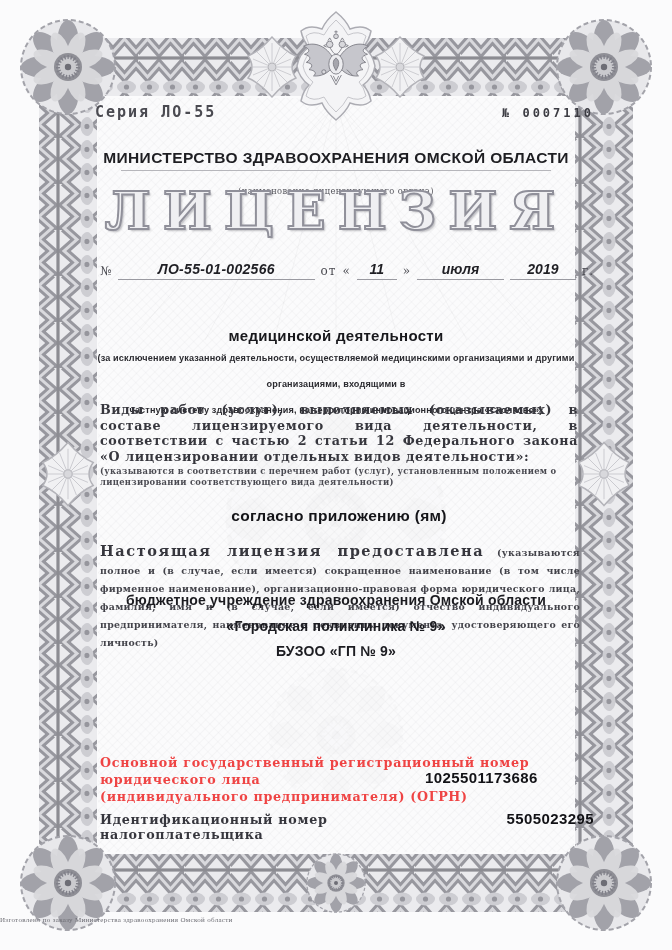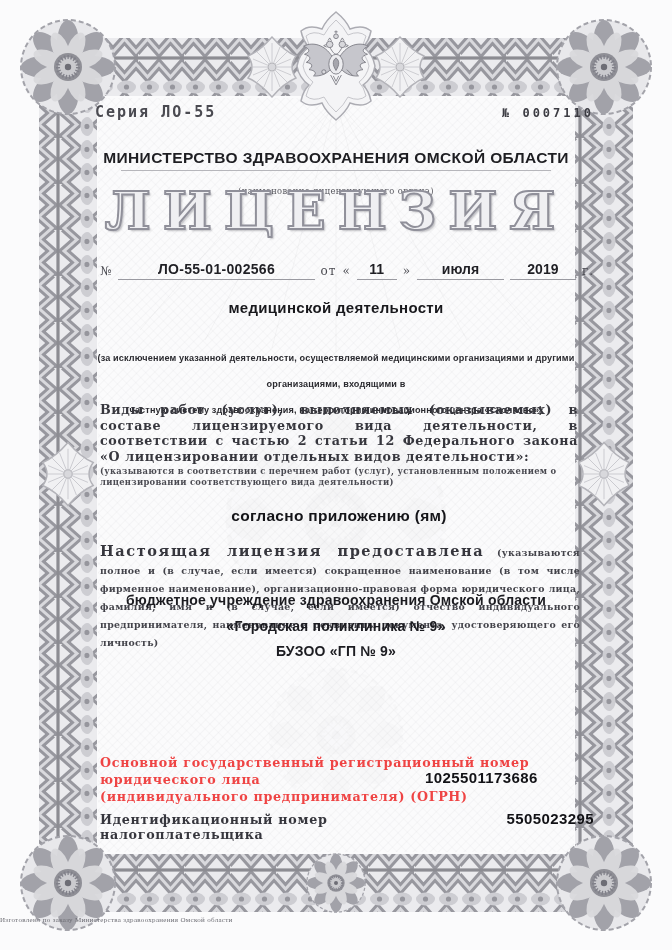--- a/index.html
+++ b/index.html
@@ -51,39 +51,39 @@
     -webkit-text-stroke:2px #90909a;
     text-shadow:1px 1px 0 #c7c7cd, 2px 2px 2px rgba(40,40,50,.28);
   }
 
   
   .num-row{
     position:absolute;top:261px;left:100px;right:78px;
     display:flex;align-items:flex-end;gap:6px;
     font-family:"DejaVu Serif", serif;font-size:12px;color:#4a4a51;
   }
-  .nr-blank{border-bottom:1px solid #9a9aa1;text-align:center;padding-bottom:2px;}
+  .nr-blank{border-bottom:1px solid #9a9aa1;text-align:center;padding-bottom:2px;font-style:italic;}
   .nr-value{flex:2.6;font-family:"Liberation Sans",sans-serif;font-weight:bold;font-size:14px;color:#1f1f24;letter-spacing:.3px;}
   .nr-day{width:40px;font-family:"Liberation Sans",sans-serif;font-weight:bold;font-size:14px;color:#1f1f24;}
   .nr-month{flex:1.15;font-family:"Liberation Sans",sans-serif;font-weight:bold;font-size:14px;color:#1f1f24;}
   .nr-year{width:66px;font-family:"Liberation Sans",sans-serif;font-weight:bold;font-size:14px;color:#1f1f24;}
   .nr-label{padding-bottom:2px;letter-spacing:1px;}
 
   
   .activity-lead{position:absolute;top:296px;left:100px;right:90px;}
   .lead-strong{
     font-family:"DejaVu Serif", serif;font-weight:bold;
     font-size:14.5px;letter-spacing:1.6px;color:#36363d;
   }
   .lead-caption{
     font-family:"DejaVu Serif", serif;font-size:9.3px;
     letter-spacing:.5px;color:#46464d;margin-left:5px;
   }
   .activity-kind{
-    position:absolute;top:299px;left:0;right:0;text-align:center;
+    position:absolute;top:327px;left:0;right:0;text-align:center;
     font-family:"Liberation Sans",sans-serif;font-weight:bold;
     font-size:15px;letter-spacing:.3px;color:#18181c;
   }
   .exception{position:absolute;top:345px;left:70px;right:70px;text-align:center;}
   .exception div{
     font-family:"Liberation Sans",sans-serif;font-weight:bold;
     font-size:9.1px;letter-spacing:.15px;color:#2a2a2f;line-height:26px;
   }
 
   

